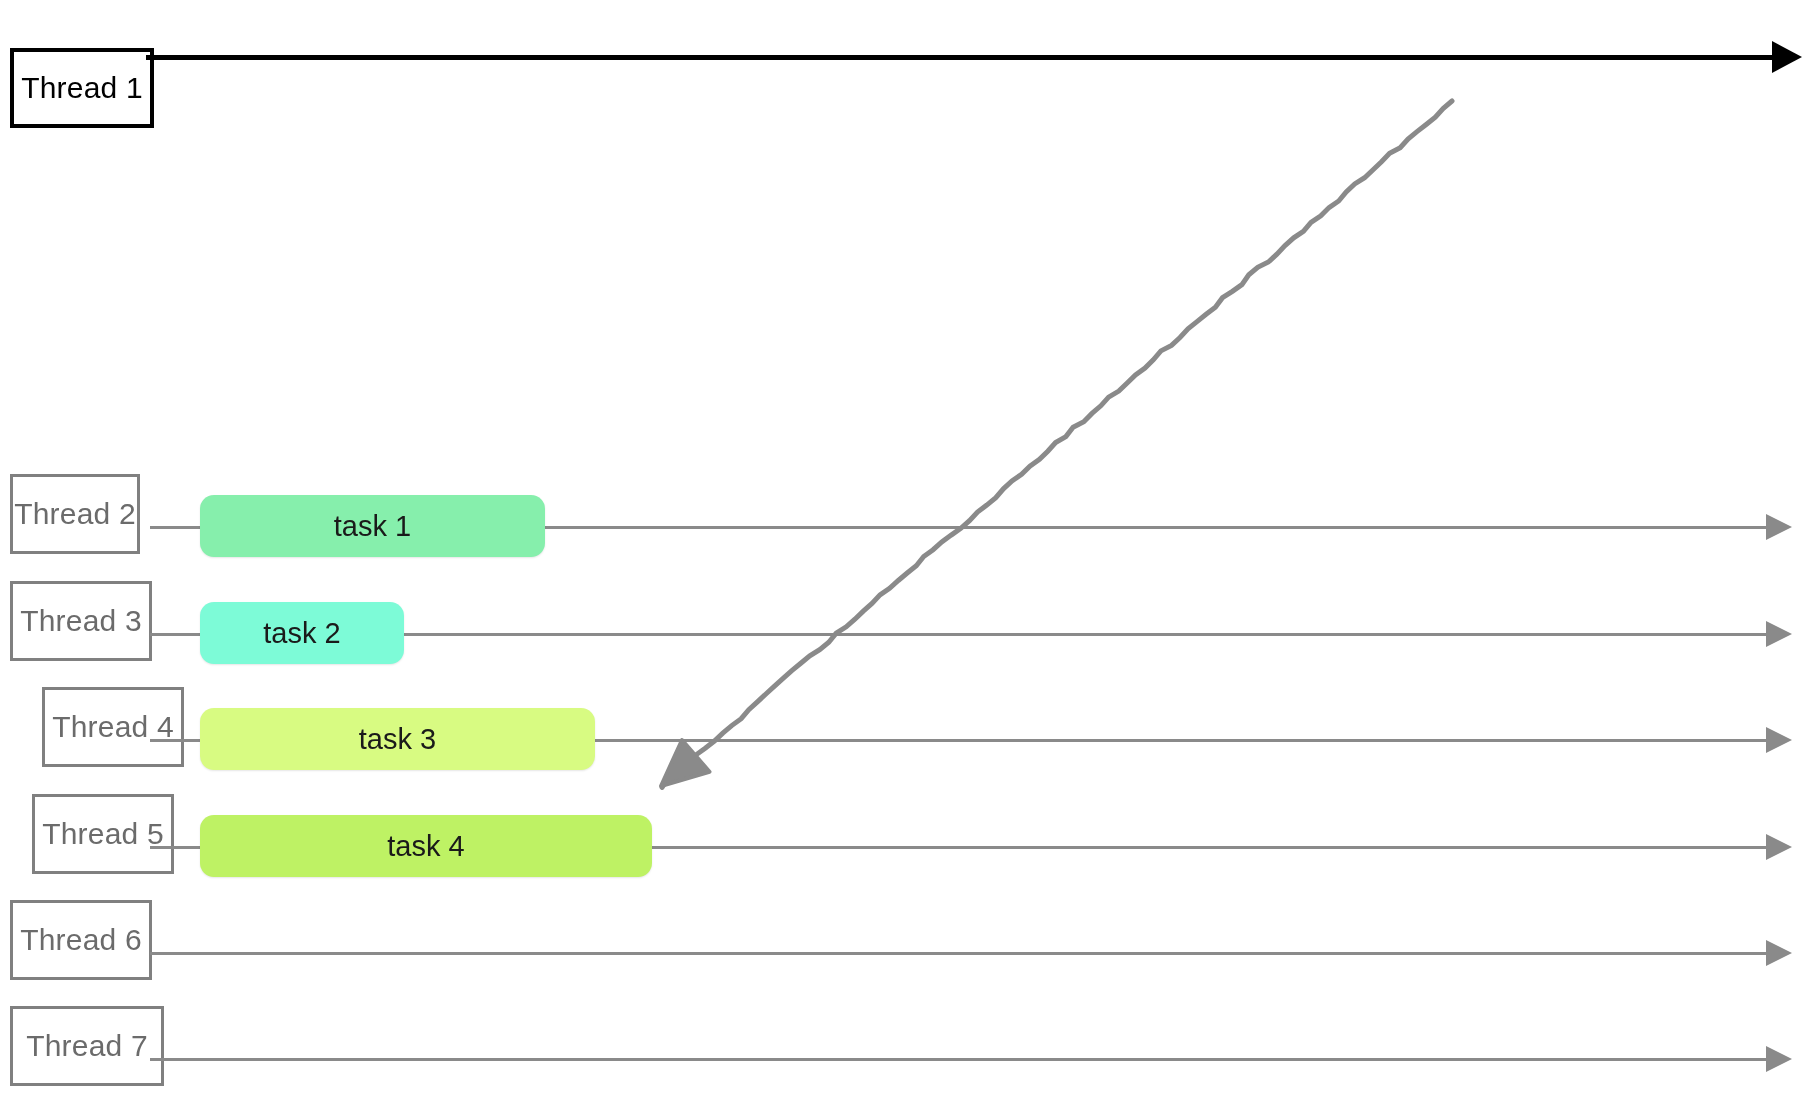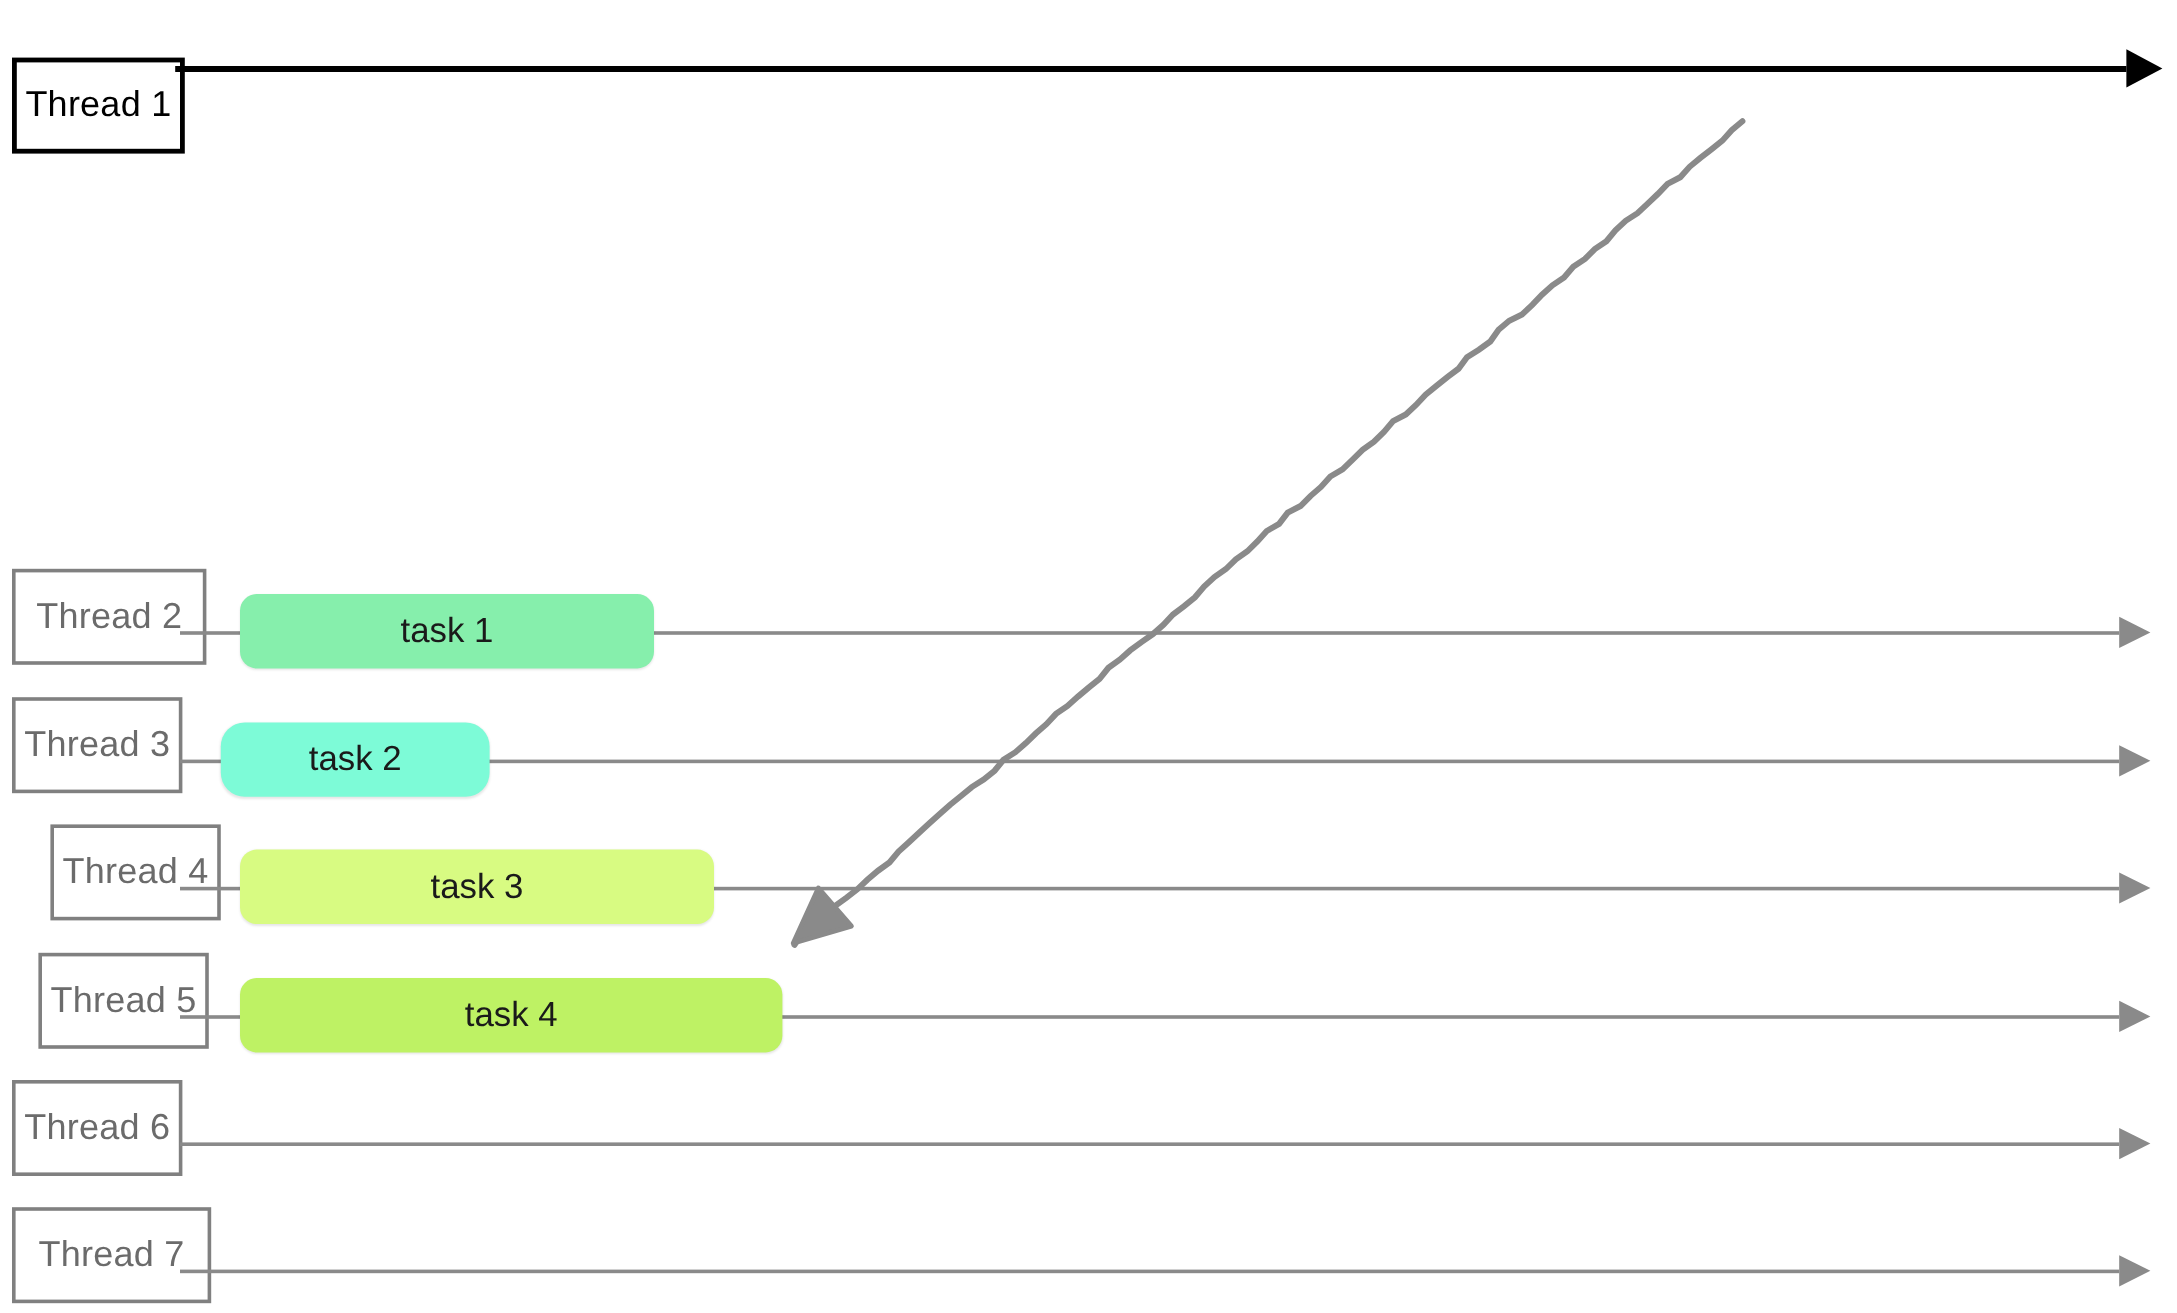--- a/index.html
+++ b/index.html
@@ -93,50 +93,50 @@
 
 <div id="canvas">
 
   <div id="threads-layer">
       <div class="thread-row">
         <div class="thread-box primary" style="left: 10px; top: 12px; width: 144px; height: 80px; margin-top: 36px;">Thread 1</div>
         <div class="lifeline primary" style="left: 146px; top: 55px; width: 1626px;"></div>
         <div class="arrowhead primary" style="left: 1772px; top: 41px;"></div>
       </div>
       <div class="thread-row">
-        <div class="thread-box secondary" style="left: 10px; top: 474px; width: 162px; height: 80px;">Thread 2</div>
+        <div class="thread-box secondary" style="left: 10px; top: 474px; width: 130px; height: 80px;">Thread 2</div>
         <div class="lifeline secondary" style="left: 150px; top: 526px; width: 1616px;"></div>
         <div class="arrowhead secondary" style="left: 1766px; top: 514px;"></div>
         <div class="task-bar" style="left: 200px; top: 495px; width: 345px; height: 62px; background: #86efac;">task 1</div>
       </div>
       <div class="thread-row">
         <div class="thread-box secondary" style="left: 10px; top: 581px; width: 142px; height: 80px;">Thread 3</div>
         <div class="lifeline secondary" style="left: 150px; top: 633px; width: 1616px;"></div>
         <div class="arrowhead secondary" style="left: 1766px; top: 621px;"></div>
-        <div class="task-bar" style="left: 184px; top: 602px; width: 224px; height: 62px; background: rgb(125, 251, 215); border-radius: 20px;">task 2</div>
+        <div class="task-bar" style="left: 200px; top: 602px; width: 204px; height: 62px; background: rgb(125, 251, 215);">task 2</div>
       </div>
       <div class="thread-row">
         <div class="thread-box secondary" style="left: 10px; top: 687px; width: 142px; height: 80px; margin-left: 32px;">Thread 4</div>
         <div class="lifeline secondary" style="left: 150px; top: 739px; width: 1616px;"></div>
         <div class="arrowhead secondary" style="left: 1766px; top: 727px;"></div>
         <div class="task-bar" style="left: 200px; top: 708px; width: 395px; height: 62px; background: rgb(216, 251, 130);">task 3</div>
       </div>
       <div class="thread-row">
         <div class="thread-box secondary" style="left: 10px; top: 794px; width: 142px; height: 80px; margin-left: 22px;">Thread 5</div>
         <div class="lifeline secondary" style="left: 150px; top: 846px; width: 1616px;"></div>
         <div class="arrowhead secondary" style="left: 1766px; top: 834px;"></div>
         <div class="task-bar" style="left: 200px; top: 815px; width: 452px; height: 62px; background: #bef264;">task 4</div>
       </div>
       <div class="thread-row">
         <div class="thread-box secondary" style="left: 10px; top: 900px; width: 142px; height: 80px;">Thread 6</div>
         <div class="lifeline secondary" style="left: 150px; top: 952px; width: 1616px;"></div>
         <div class="arrowhead secondary" style="left: 1766px; top: 940px;"></div>
       </div>
       <div class="thread-row">
-        <div class="thread-box secondary" style="left: 10px; top: 1006px; width: 166px; height: 80px;">Thread 7</div>
+        <div class="thread-box secondary" style="left: 10px; top: 1006px; width: 154px; height: 80px;">Thread 7</div>
         <div class="lifeline secondary" style="left: 150px; top: 1058px; width: 1616px;"></div>
         <div class="arrowhead secondary" style="left: 1766px; top: 1046px;"></div>
       </div>
     </div>
 
   <svg class="pointer-svg" id="pointer-arrow" width="1814" height="1094" viewBox="0 0 1814 1094" aria-hidden="true">
       <path d="M1452.0 101.0 L1443.1 108.5 L1435.3 117.2 L1426.2 124.5 L1417.0 131.6 L1408.0 139.0 L1400.2 147.7 L1389.6 153.3 L1381.5 161.7 L1373.1 169.7 L1364.6 177.7 L1354.7 184.0 L1346.2 191.9 L1338.7 201.0 L1329.0 207.6 L1320.8 215.8 L1311.0 222.3 L1303.4 231.3 L1293.7 237.8 L1285.0 245.6 L1276.9 254.1 L1268.4 262.0 L1257.7 267.3 L1248.8 274.8 L1241.9 284.6 L1232.4 291.4 L1222.5 297.7 L1215.4 307.3 L1206.1 314.3 L1197.0 321.6 L1188.0 328.9 L1180.0 337.5 L1171.5 345.4 L1160.9 350.9 L1153.3 359.9 L1145.0 368.1 L1135.5 374.9 L1127.2 383.0 L1118.8 391.1 L1108.6 397.1 L1100.8 405.8 L1092.0 413.4 L1083.8 421.7 L1073.1 427.2 L1065.9 436.6 L1055.6 442.5 L1047.8 451.2 L1039.5 459.4 L1029.9 466.1 L1021.6 474.2 L1012.0 480.9 L1003.4 488.8 L995.8 497.7 L986.8 505.1 L977.5 512.1 L969.5 520.7 L960.8 528.4 L951.2 535.1 L941.8 542.0 L933.1 549.7 L923.7 556.5 L916.3 565.7 L907.2 573.0 L898.3 580.5 L889.6 588.3 L880.0 594.9 L872.0 603.5 L863.3 611.1 L854.9 619.2 L846.2 626.8 L836.2 633.2 L828.8 642.3 L819.7 649.6 L809.8 655.9 L800.8 663.3 L791.8 670.6 L783.1 678.3 L774.5 686.1 L765.9 694.0 L757.4 701.9 L748.8 709.7 L741.2 718.7 L731.7 725.6 L722.8 733.1 L714.4 741.1 L705.2 748.2 L695.7 755.1 L686.8 762.6 L679.1 771.4 L668.8 777.2 L662.1 787.3 " fill="none" stroke="#8a8a8a" stroke-width="5" stroke-linecap="round"></path>
       <path d="M661.0 786.0 L682.0 740.0 L709.5 771.8 Z" fill="#8a8a8a" stroke="#8a8a8a" stroke-width="4" stroke-linejoin="round"></path>
     </svg>
 

